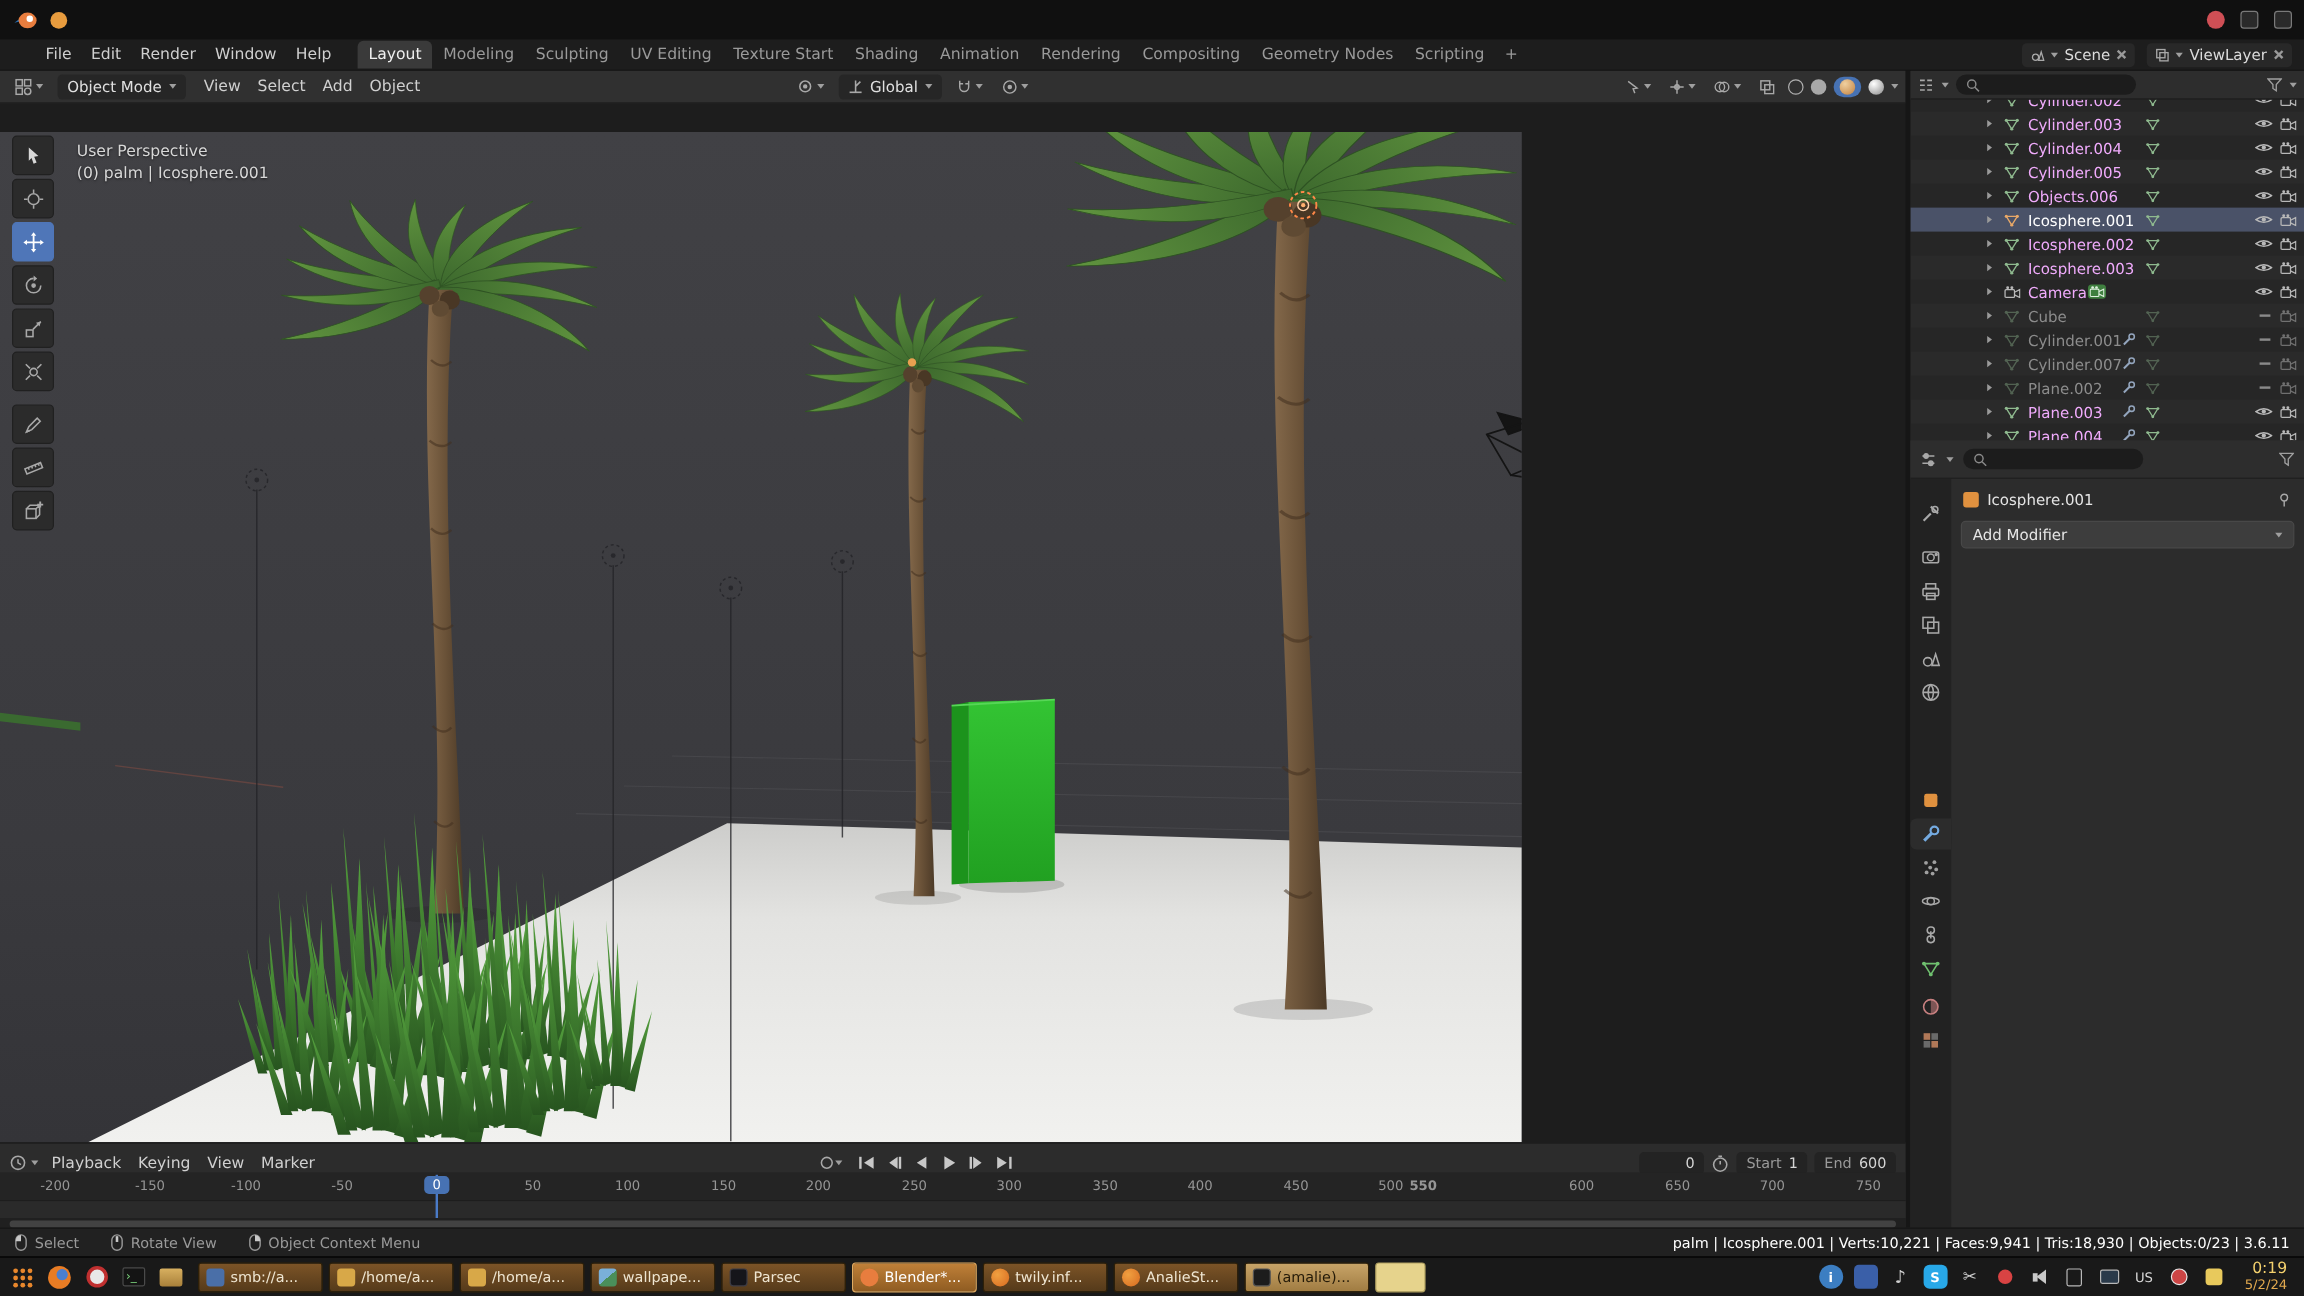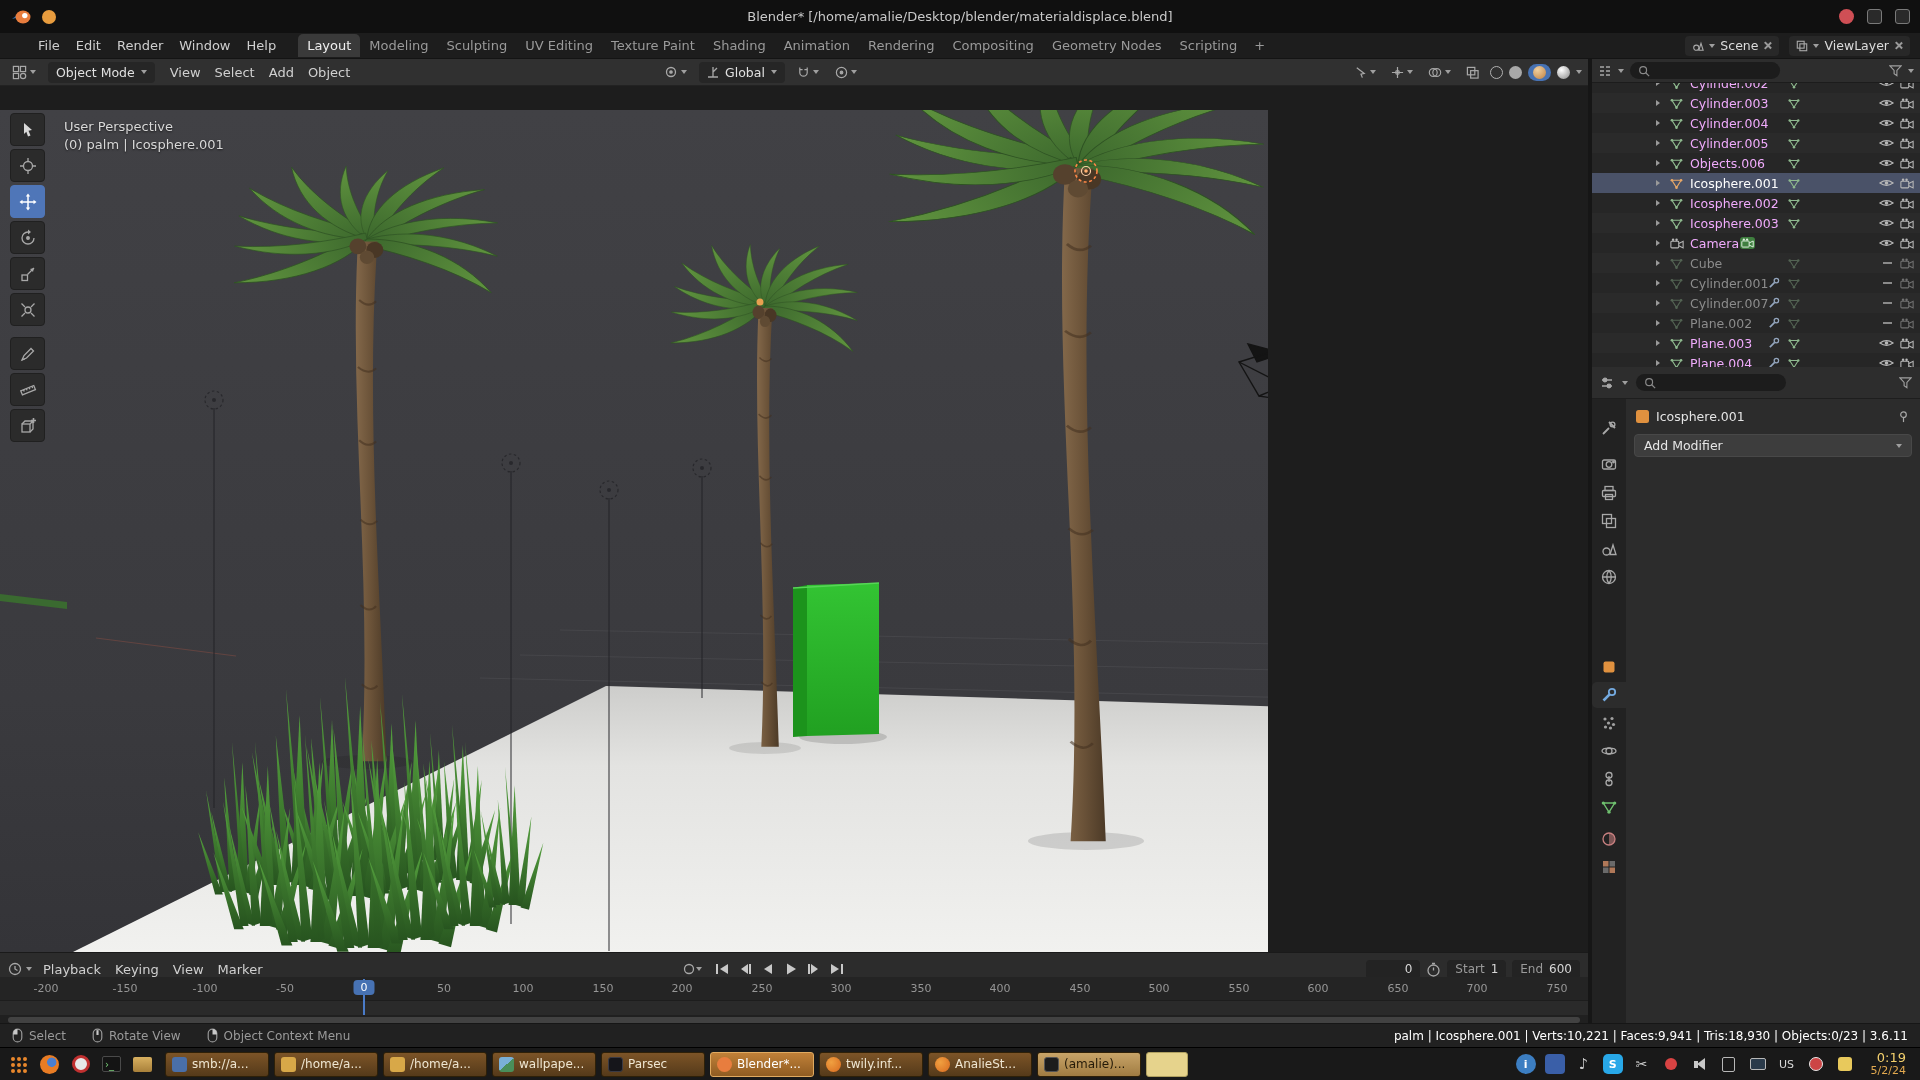--- a/index.html
+++ b/index.html
@@ -192,21 +192,20 @@
 
 <div id="app">
 
   <div id="titlebar">
     <svg width="22" height="17" viewBox="0 0 22 17">
         <path d="M2,11 L11,4 L10,9 Z" fill="#2a6fb0"></path>
         <ellipse cx="13" cy="9" rx="7.5" ry="6.5" fill="#e87d3e"></ellipse>
         <circle cx="14.8" cy="7.6" r="2.7" fill="#fff"></circle>
       </svg>
     <span style="width:14px;height:14px;border-radius:50%;background:#e89c3e;display:inline-block"></span>
-    <div id="window-title">Blender* [/home/amalie/Desktop/blender/materialdisplace.blend]</div>
     <div id="win-controls">
       <span class="wc red"></span>
       <span class="wc gray"></span>
       <span class="wc gray"></span>
     </div>
   </div>
 
   <div id="topbar">
     <div class="flex" style="padding-left:30px">
 
@@ -215,21 +214,21 @@
         <span class="menu-item">Render</span>
         <span class="menu-item">Window</span>
         <span class="menu-item">Help</span>
       </div>
     <div id="workspaces">
 
     <span class="ws-tab active">Layout</span>
         <span class="ws-tab">Modeling</span>
         <span class="ws-tab">Sculpting</span>
         <span class="ws-tab">UV Editing</span>
-        <span class="ws-tab">Texture Paint</span>
+        <span class="ws-tab">Texture Start</span>
         <span class="ws-tab">Shading</span>
         <span class="ws-tab">Animation</span>
         <span class="ws-tab">Rendering</span>
         <span class="ws-tab">Compositing</span>
         <span class="ws-tab">Geometry Nodes</span>
         <span class="ws-tab">Scripting</span>
       </div>
     <span id="ws-add">+</span>
     <div style="margin-left:auto;display:flex;gap:10px;align-items:center;padding-right:10px">
       <div class="sel-widget">
@@ -1256,21 +1255,21 @@
         <span class="tick" style="left: 444px;">50</span>
         <span class="tick" style="left: 523px;">100</span>
         <span class="tick" style="left: 603px;">150</span>
         <span class="tick" style="left: 682px;">200</span>
         <span class="tick" style="left: 762px;">250</span>
         <span class="tick" style="left: 841px;">300</span>
         <span class="tick" style="left: 921px;">350</span>
         <span class="tick" style="left: 1000px;">400</span>
         <span class="tick" style="left: 1080px;">450</span>
         <span class="tick" style="left: 1159px;">500</span>
-        <span class="tick" style="left: 1239px;">550</span>
+        <span class="tick" style="left: 1186px; font-weight: bold;">550</span>
         <span class="tick" style="left: 1318px;">600</span>
         <span class="tick" style="left: 1398px;">650</span>
         <span class="tick" style="left: 1477px;">700</span>
         <span class="tick" style="left: 1557px;">750</span>
       </div>
     <div id="tl-track"></div>
     <div id="tl-scroll">
         <span class="pill"></span>
       </div>
     <div id="playhead-line"></div>

